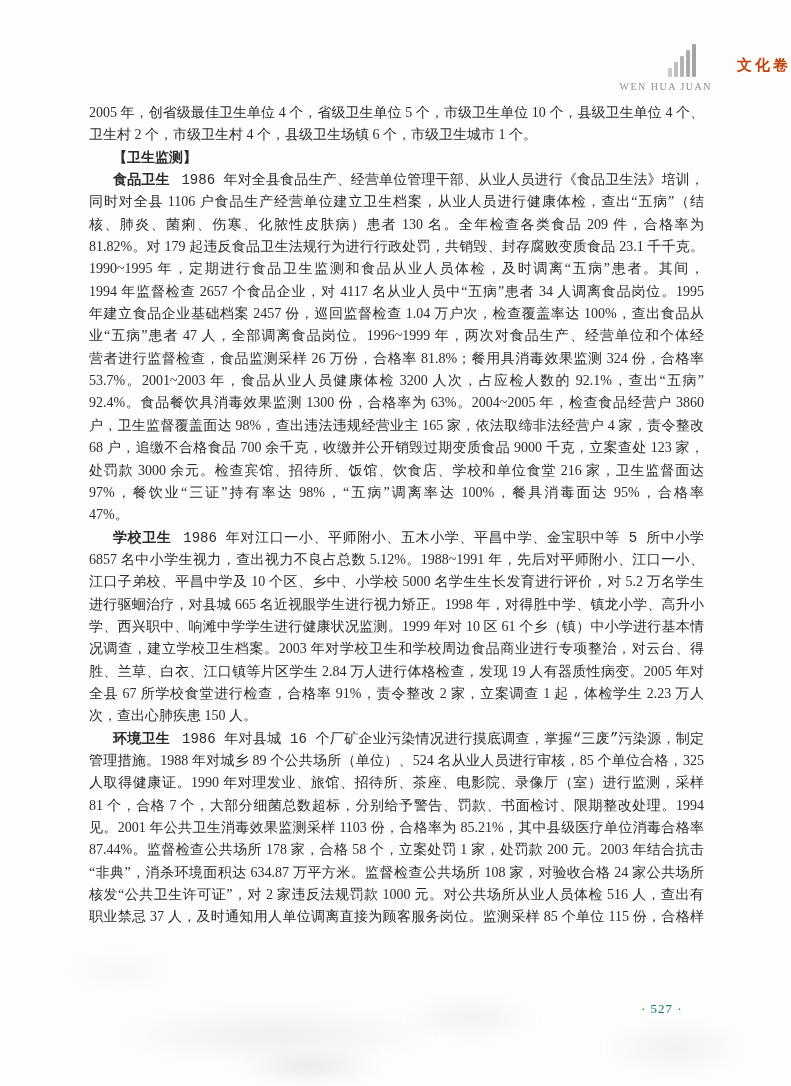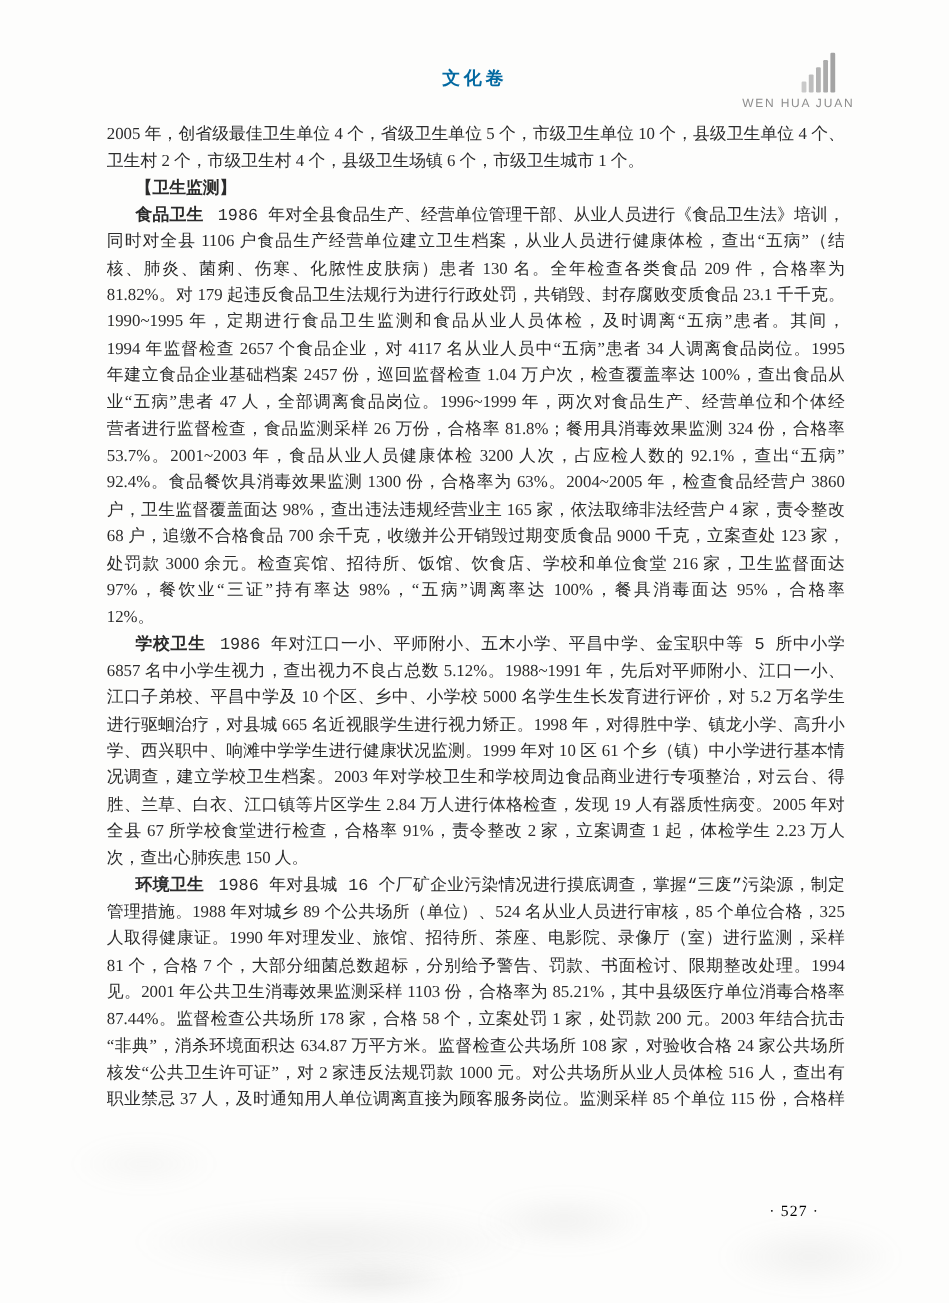--- a/index.html
+++ b/index.html
@@ -14,52 +14,52 @@
   
   .blob{position:absolute;pointer-events:none;filter:blur(7px);}
   .b1{left:110px;top:1005px;width:330px;height:60px;background:radial-gradient(ellipse at center,rgba(150,150,150,.14),transparent 70%);}
   .b2{left:400px;top:995px;width:140px;height:45px;background:radial-gradient(ellipse at center,rgba(150,150,150,.12),transparent 70%);}
   .b3{left:235px;top:1052px;width:150px;height:30px;background:radial-gradient(ellipse at center,rgba(140,140,140,.20),transparent 70%);}
   .b4{left:600px;top:1020px;width:150px;height:55px;background:radial-gradient(ellipse at center,rgba(150,150,150,.12),transparent 70%);}
   .b5{left:60px;top:950px;width:120px;height:40px;background:radial-gradient(ellipse at center,rgba(160,160,160,.08),transparent 70%);}
 
   .title{
     position:absolute;top:56px;left:0;width:100%;
-    text-align:center;font-size:15px;font-weight:bold;
-    letter-spacing:3px;color:#0369a1;
+    text-align:right;font-size:15px;font-weight:bold;
+    letter-spacing:3px;color:#c2410c;
   }
   .logo{position:absolute;top:44px;right:79px;text-align:right;}
   .logo .bars{display:flex;align-items:flex-end;justify-content:flex-end;gap:2px;height:33px;margin-right:16px;}
   .logo .bars i{display:block;width:4px;border-radius:1px;}
   .logo .bars i:nth-child(1){height:9px;background:#c9c9c9;}
   .logo .bars i:nth-child(2){height:15px;background:#bdbdbd;}
   .logo .bars i:nth-child(3){height:21px;background:#b3b3b3;}
   .logo .bars i:nth-child(4){height:27px;background:#ababab;}
   .logo .bars i:nth-child(5){height:33px;background:#a3a3a3;}
   .logo .wordmark{
-    margin-top:4px;font-family:Liberation Sans, sans-serif;
+    margin-top:4px;font-family:Liberation Serif, serif;
     font-size:10px;color:#8d8d8d;letter-spacing:1.5px;white-space:nowrap;
   }
 
   .body{
     position:absolute;left:89px;top:102px;width:615px;
     font-size:14px;
   }
   .line{
     height:22.35px;line-height:22.35px;overflow:hidden;
     text-align:justify;text-align-last:justify;
     text-justify:inter-character;
   }
   .line.end{text-align-last:left;}
   .line.indent{text-indent:24px;font-family:Liberation Mono, monospace;}
   .lead{font-weight:bold;margin-right:.85em;}
 
   .pagenum{
     position:absolute;left:641px;top:1001px;
-    font-size:13px;letter-spacing:1px;color:#000000;
+    font-size:13px;letter-spacing:1px;color:#0f766e;
   }
 </style>
 </head>
 <body>
 
 <div class="page">
 
   <div class="blob b1"></div>
   <div class="blob b2"></div>
   <div class="blob b3"></div>
@@ -91,21 +91,21 @@
       <div class="line">1994 年监督检查 2657 个食品企业，对 4117 名从业人员中“五病”患者 34 人调离食品岗位。1995</div>
       <div class="line">年建立食品企业基础档案 2457 份，巡回监督检查 1.04 万户次，检查覆盖率达 100%，查出食品从</div>
       <div class="line">业“五病”患者 47 人，全部调离食品岗位。1996~1999 年，两次对食品生产、经营单位和个体经</div>
       <div class="line">营者进行监督检查，食品监测采样 26 万份，合格率 81.8%；餐用具消毒效果监测 324 份，合格率</div>
       <div class="line">53.7%。2001~2003 年，食品从业人员健康体检 3200 人次，占应检人数的 92.1%，查出“五病”</div>
       <div class="line">92.4%。食品餐饮具消毒效果监测 1300 份，合格率为 63%。2004~2005 年，检查食品经营户 3860</div>
       <div class="line">户，卫生监督覆盖面达 98%，查出违法违规经营业主 165 家，依法取缔非法经营户 4 家，责令整改</div>
       <div class="line">68 户，追缴不合格食品 700 余千克，收缴并公开销毁过期变质食品 9000 千克，立案查处 123 家，</div>
       <div class="line">处罚款 3000 余元。检查宾馆、招待所、饭馆、饮食店、学校和单位食堂 216 家，卫生监督面达</div>
       <div class="line">97%，餐饮业“三证”持有率达 98%，“五病”调离率达 100%，餐具消毒面达 95%，合格率</div>
-      <div class="line end">12%。</div>
+      <div class="line end">47%。</div>
       <div class="line indent"><span class="lead">学校卫生</span>1986 年对江口一小、平师附小、五木小学、平昌中学、金宝职中等 5 所中小学</div>
       <div class="line">6857 名中小学生视力，查出视力不良占总数 5.12%。1988~1991 年，先后对平师附小、江口一小、</div>
       <div class="line">江口子弟校、平昌中学及 10 个区、乡中、小学校 5000 名学生生长发育进行评价，对 5.2 万名学生</div>
       <div class="line">进行驱蛔治疗，对县城 665 名近视眼学生进行视力矫正。1998 年，对得胜中学、镇龙小学、高升小</div>
       <div class="line">学、西兴职中、响滩中学学生进行健康状况监测。1999 年对 10 区 61 个乡（镇）中小学进行基本情</div>
       <div class="line">况调查，建立学校卫生档案。2003 年对学校卫生和学校周边食品商业进行专项整治，对云台、得</div>
       <div class="line">胜、兰草、白衣、江口镇等片区学生 2.84 万人进行体格检查，发现 19 人有器质性病变。2005 年对</div>
       <div class="line">全县 67 所学校食堂进行检查，合格率 91%，责令整改 2 家，立案调查 1 起，体检学生 2.23 万人</div>
       <div class="line end">次，查出心肺疾患 150 人。</div>
       <div class="line indent"><span class="lead">环境卫生</span>1986 年对县城 16 个厂矿企业污染情况进行摸底调查，掌握“三废”污染源，制定</div>

